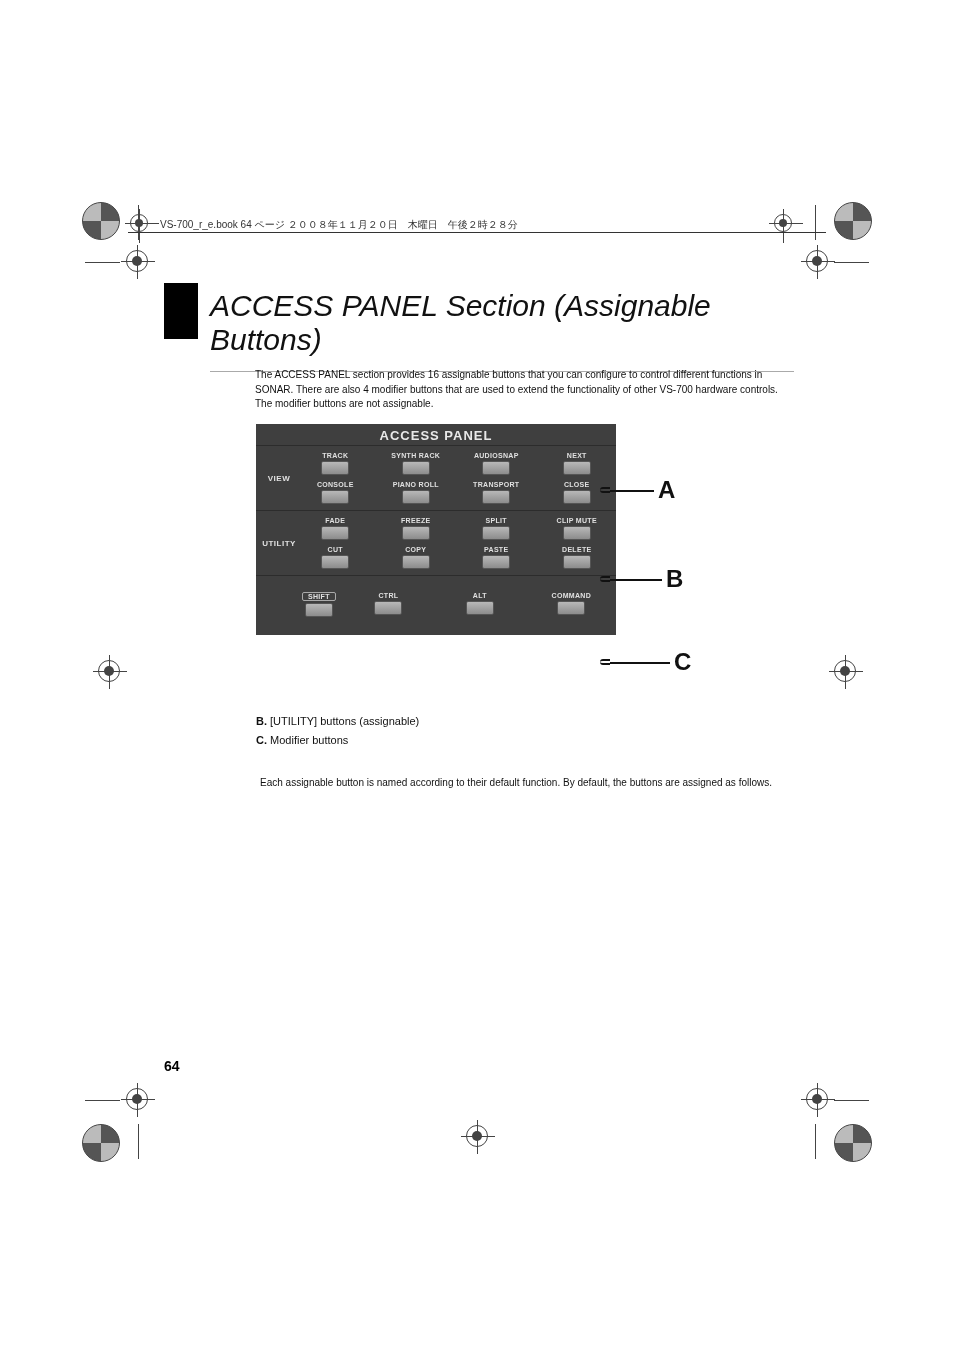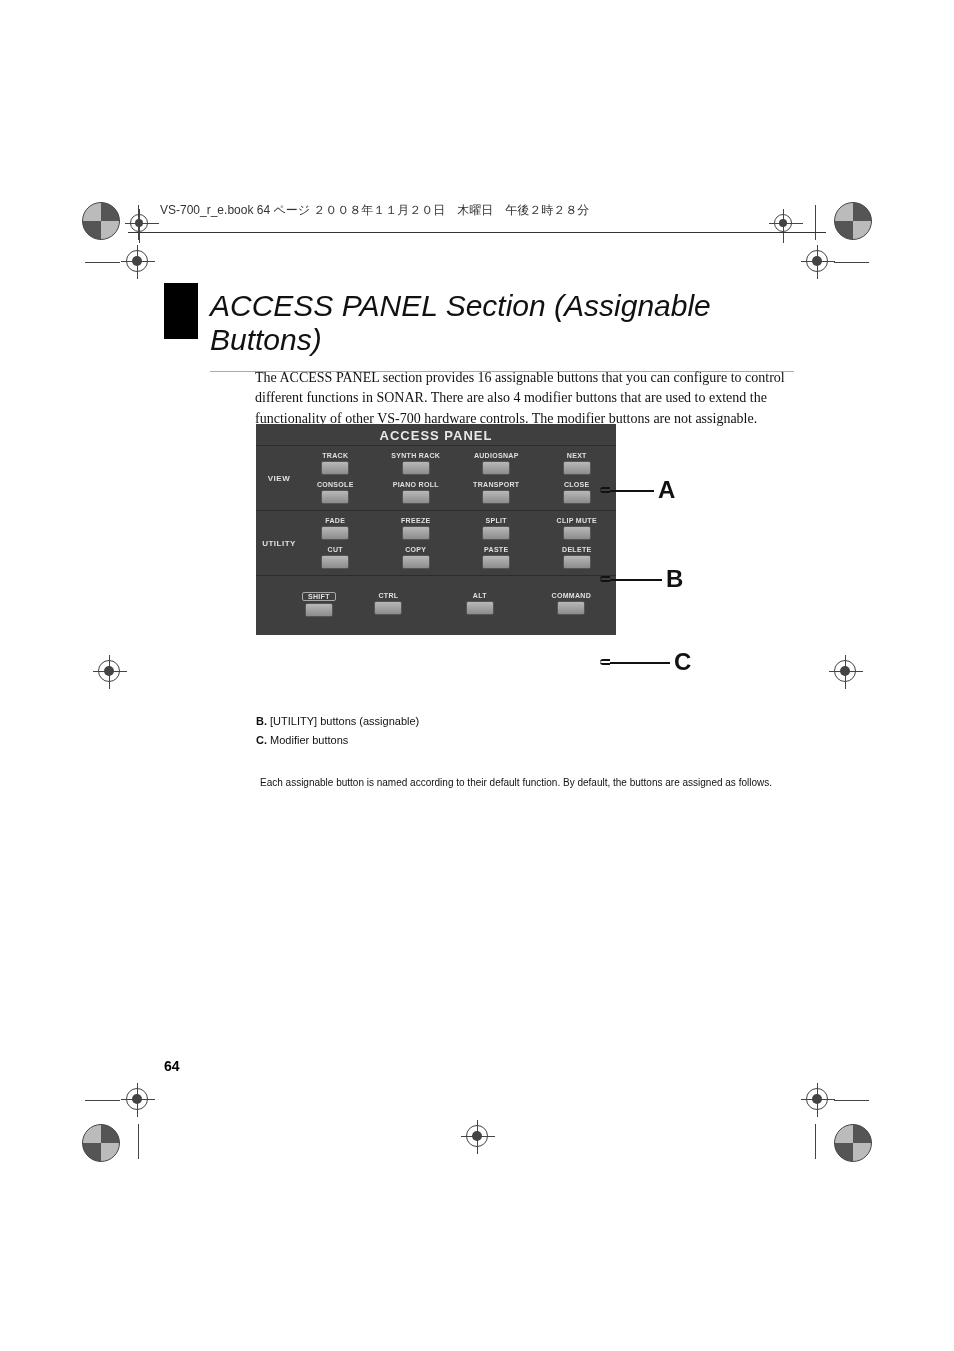--- a/index.html
+++ b/index.html
@@ -37,23 +37,23 @@
   .reg-inner {
     position: absolute;
     width: 10px; height: 10px;
     left: 5px; top: 5px;
     border-radius: 50%;
     background: #444;
   }
   
   .file-header {
     position: absolute;
-    top: 202px;
+    top: 218px;
     left: 160px;
-    font-size: 12px;
+    font-size: 10px;
     color: #333;
   }
   .file-header-small-reg {
     position: absolute;
     top: 214px;
     left: 130px;
     width: 20px; height: 20px;
   }
   .header-rule {
     position: absolute;
@@ -87,24 +87,23 @@
     top: 283px;
     width: 34px;
     height: 56px;
     background: #000;
   }
   .body-text {
     position: absolute;
     left: 255px;
     right: 168px;
     top: 368px;
-    font-size: 14px;
+    font-size: 10px;
     line-height: 1.45;
     color: #111;
-    font-family: Liberation Serif, serif;
   }
   
   .panel-wrap {
     position: absolute;
     left: 256px;
     top: 424px;
     width: 360px;
     border-radius: 19px;
   }
   .panel {

